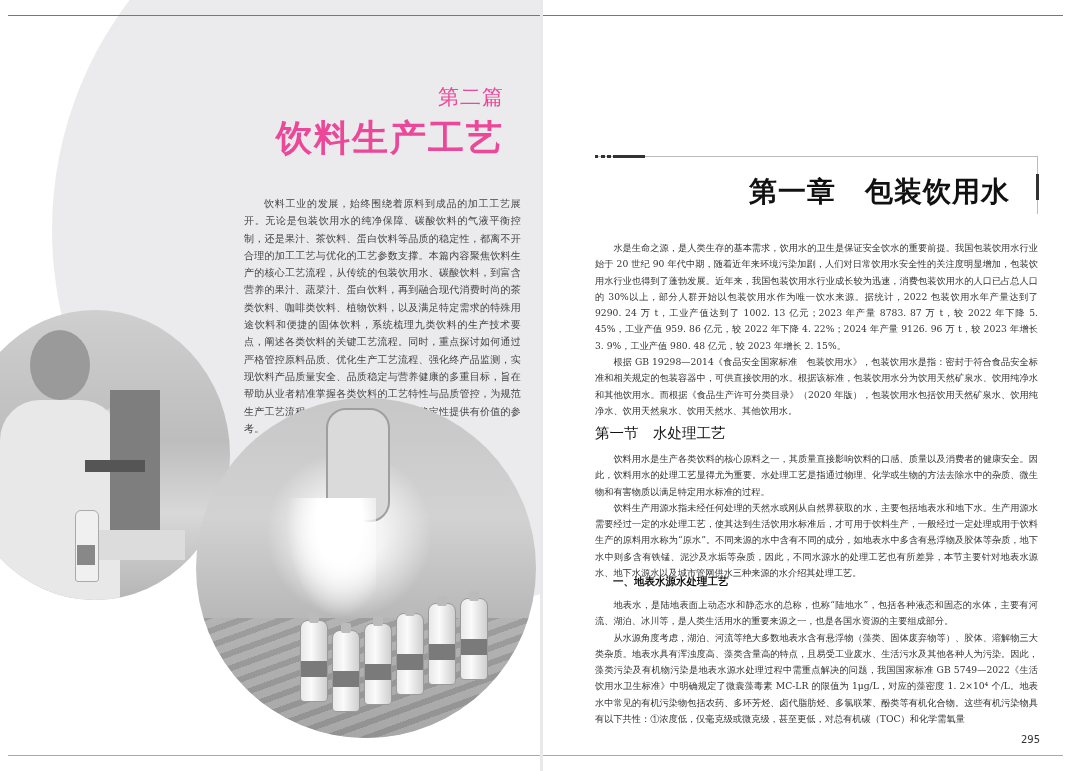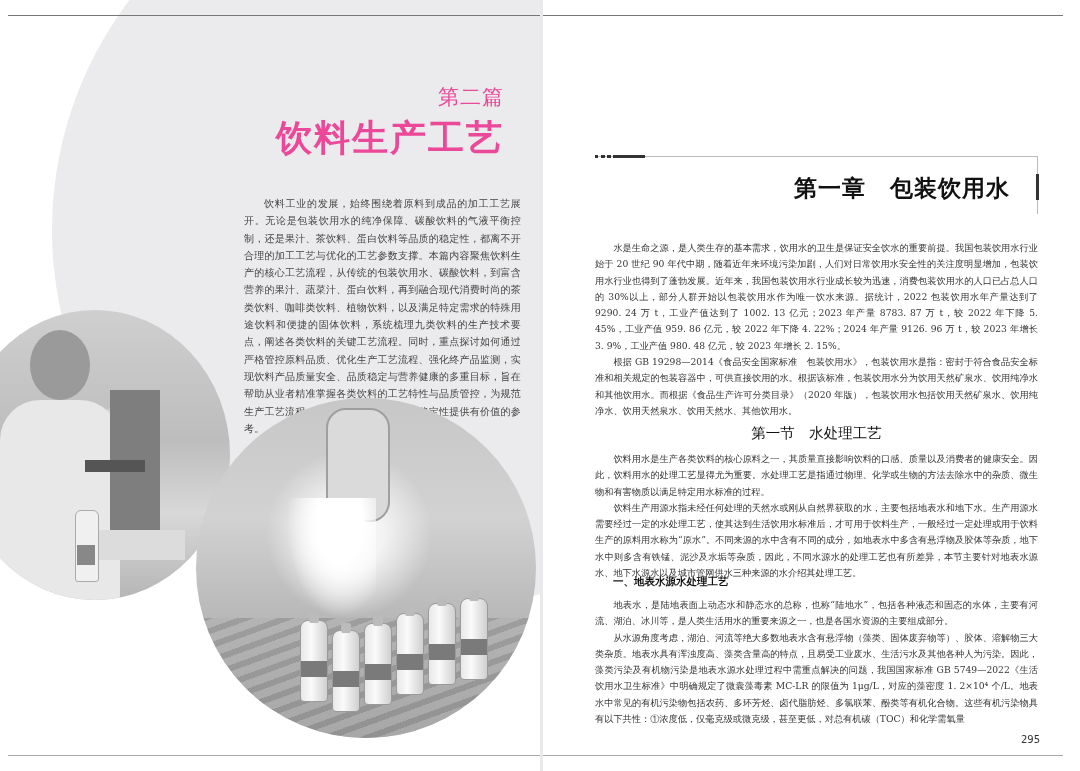--- a/index.html
+++ b/index.html
@@ -55,26 +55,26 @@
   
   .rule-top-right { position:absolute; left:0; top:15px; width:520px; height:1px; background:#777; }
   .rule-bottom-right { position:absolute; left:0; top:755px; width:520px; height:1px; background:#aaa; }
 
   .chap-rule { position:absolute; left:52px; top:156px; width:443px; height:1px; background:#bbb; }
   .chap-rule-dash { position:absolute; left:52px; top:155px; height:3px; background:#333; }
   .chap-rule-vert { position:absolute; left:494px; top:156px; width:1px; height:58px; background:#bbb; }
   .chap-rule-bar { position:absolute; left:493px; top:174px; width:3px; height:26px; background:#333; }
 
   .chapter-title { position:absolute; right:70px; top:173px; font-family:"DejaVu Sans", sans-serif;
-                   font-size:23px; font-weight:bold; color:#111; letter-spacing:1px; white-space:pre; }
+                   font-size:28px; font-weight:bold; color:#111; letter-spacing:1px; white-space:pre; }
 
   .body { position:absolute; left:52px; width:443px; font-size:9.2px; line-height:16.3px; color:#333; text-align:justify; }
   .body p { margin:0; text-indent:2em; }
 
-  .section-title { position:absolute; left:52px; width:443px; text-align:center; font-family:"DejaVu Sans", sans-serif;
+  .section-title { position:absolute; left:52px; width:443px; font-family:"DejaVu Sans", sans-serif;
                    font-size:14.5px; color:#111; white-space:pre; }
   .sub-title { position:absolute; left:70px; font-family:"DejaVu Sans", sans-serif; font-size:10.5px; font-weight:bold; color:#111; }
 
   .page-number { position:absolute; left:478px; top:721px; font-family:"DejaVu Sans", sans-serif; font-size:10px; color:#333;margin-top:13px; }
 </style>
 </head>
 <body>
 
 <div class="gutter"></div>
 

